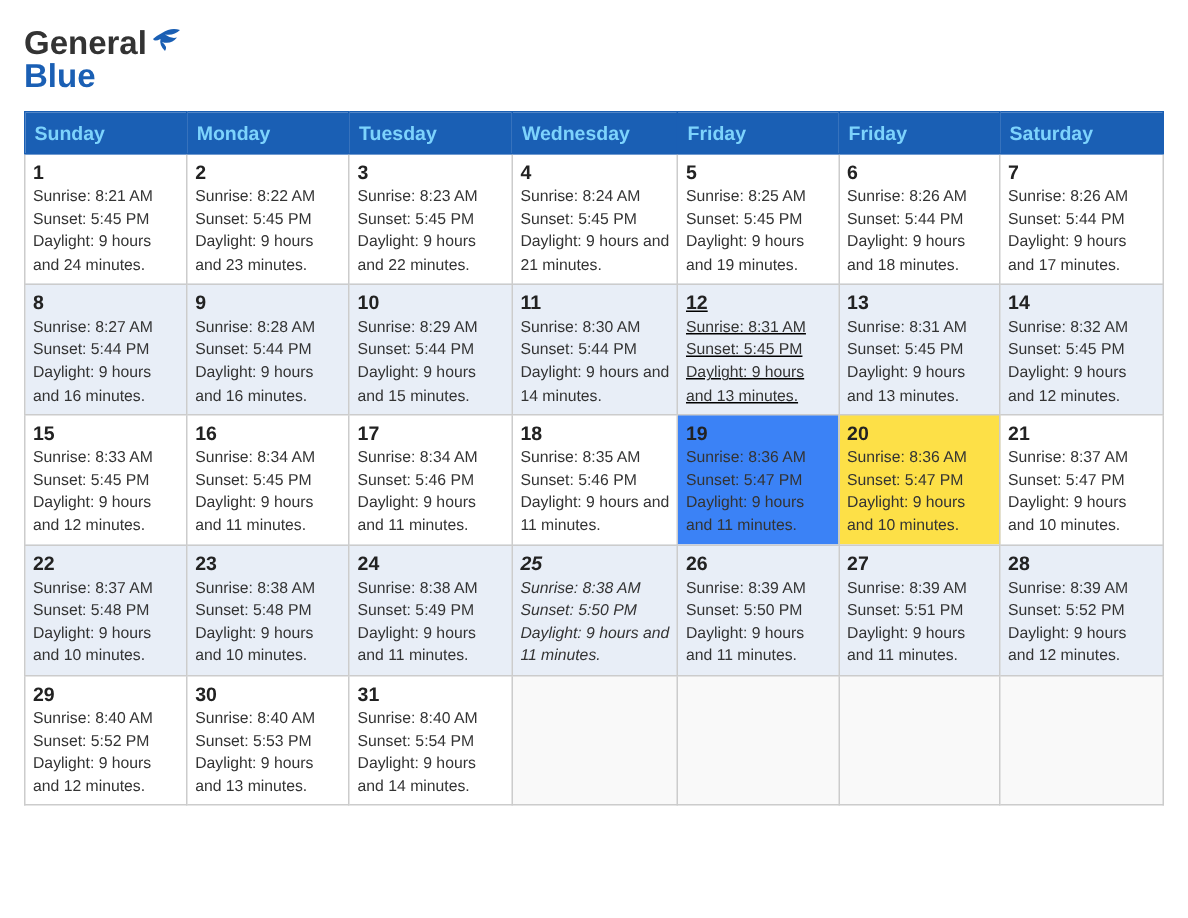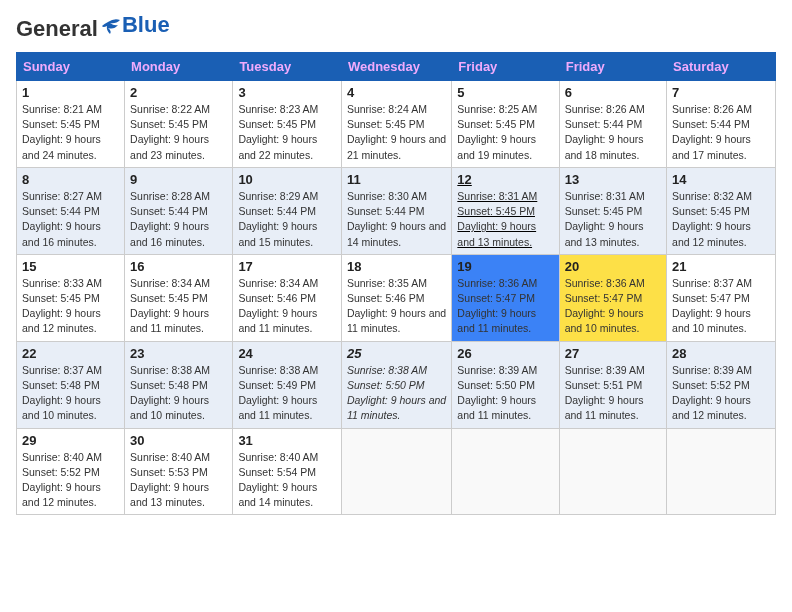--- a/index.html
+++ b/index.html
@@ -11,20 +11,21 @@
       padding: 16px;
     }
     .header {
       display: flex;
       justify-content: space-between;
       align-items: flex-start;
       margin-bottom: 10px;
     }
     .logo {
       display: flex;
+      flex-direction: column;
       align-items: flex-start;
     }
     .title-block {
       text-align: right;
     }
     .month-title {
       font-size: 36px;
       font-weight: bold;
       color: #222;
       line-height: 1.1;
@@ -33,21 +34,21 @@
       font-size: 15px;
       color: #444;
     }
     .calendar {
       width: 100%;
       border-collapse: collapse;
       font-size: 11px;
     }
     .calendar th {
       background: #1a5fb4;
-      color: #f0abfc;
+      color: #7dd3fc;
       text-align: left;
       padding: 6px 6px;
       font-size: 13px;
       font-weight: bold;
       border: 1px solid #1a5fb4;
     }
     .calendar td {
       border: 1px solid #ccc;
       vertical-align: top;
       padding: 4px 5px;

